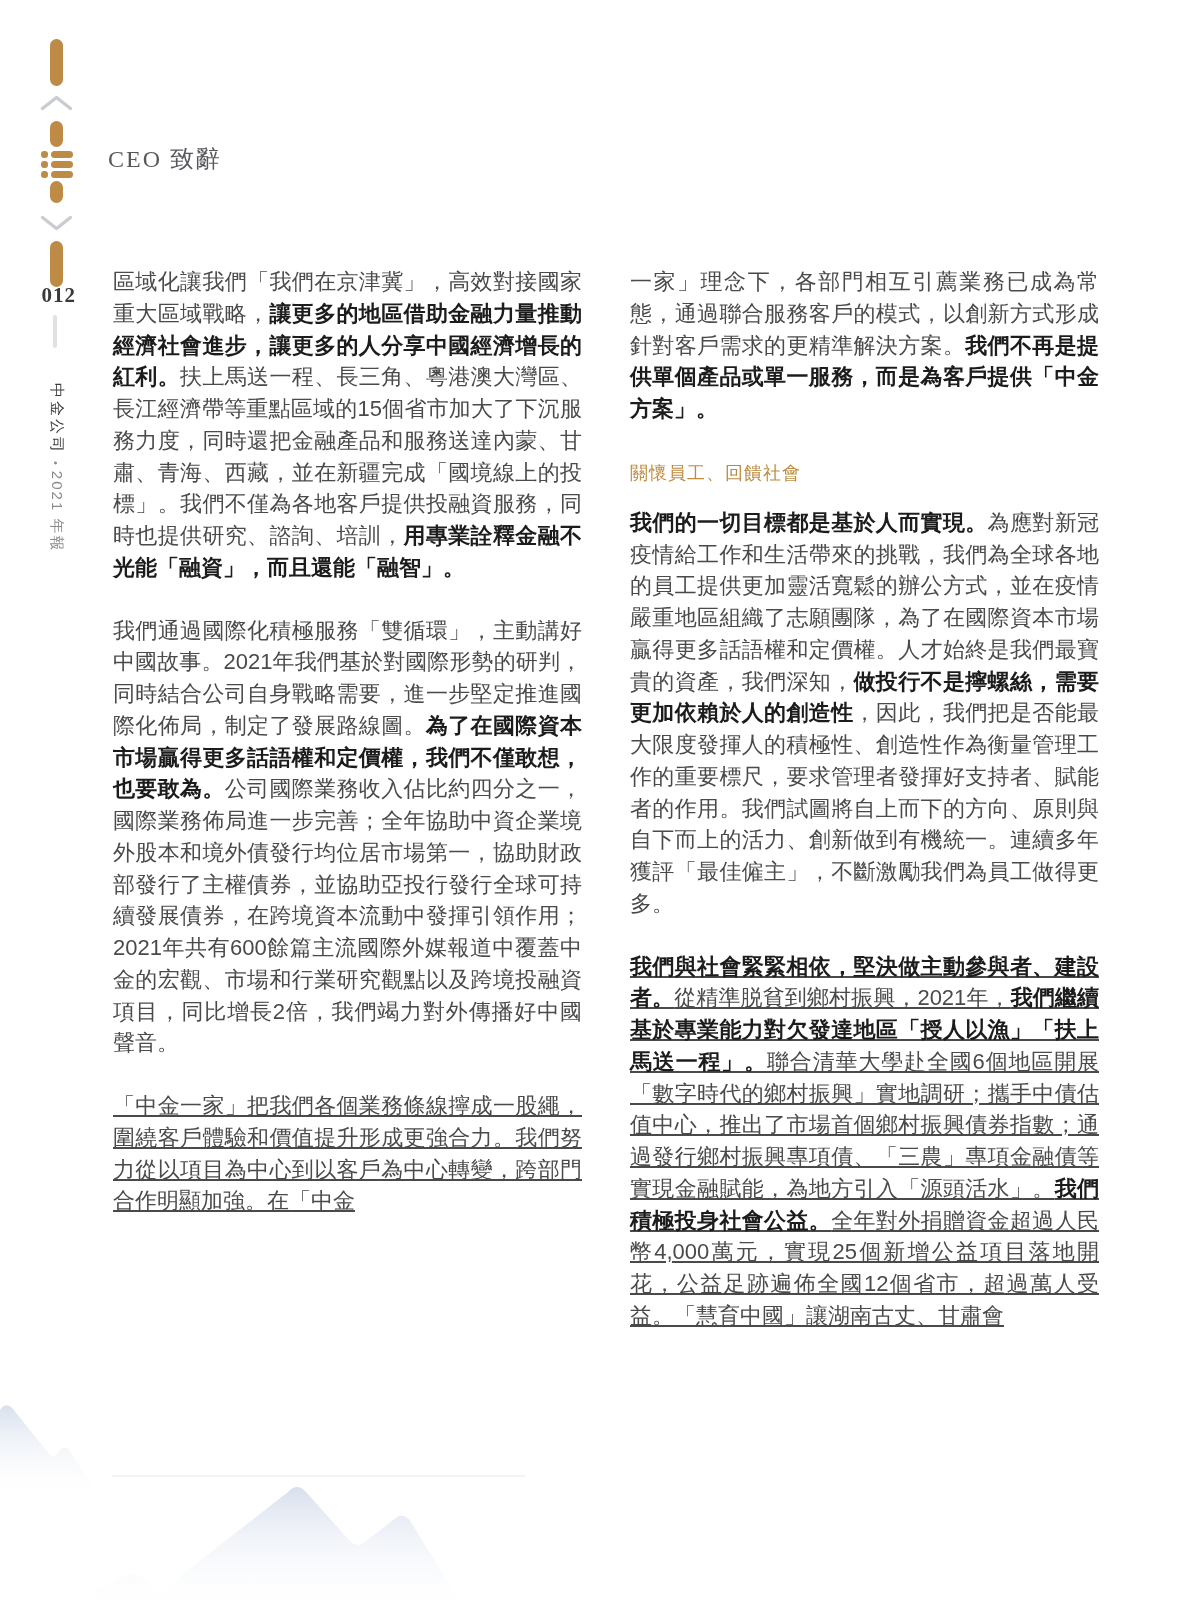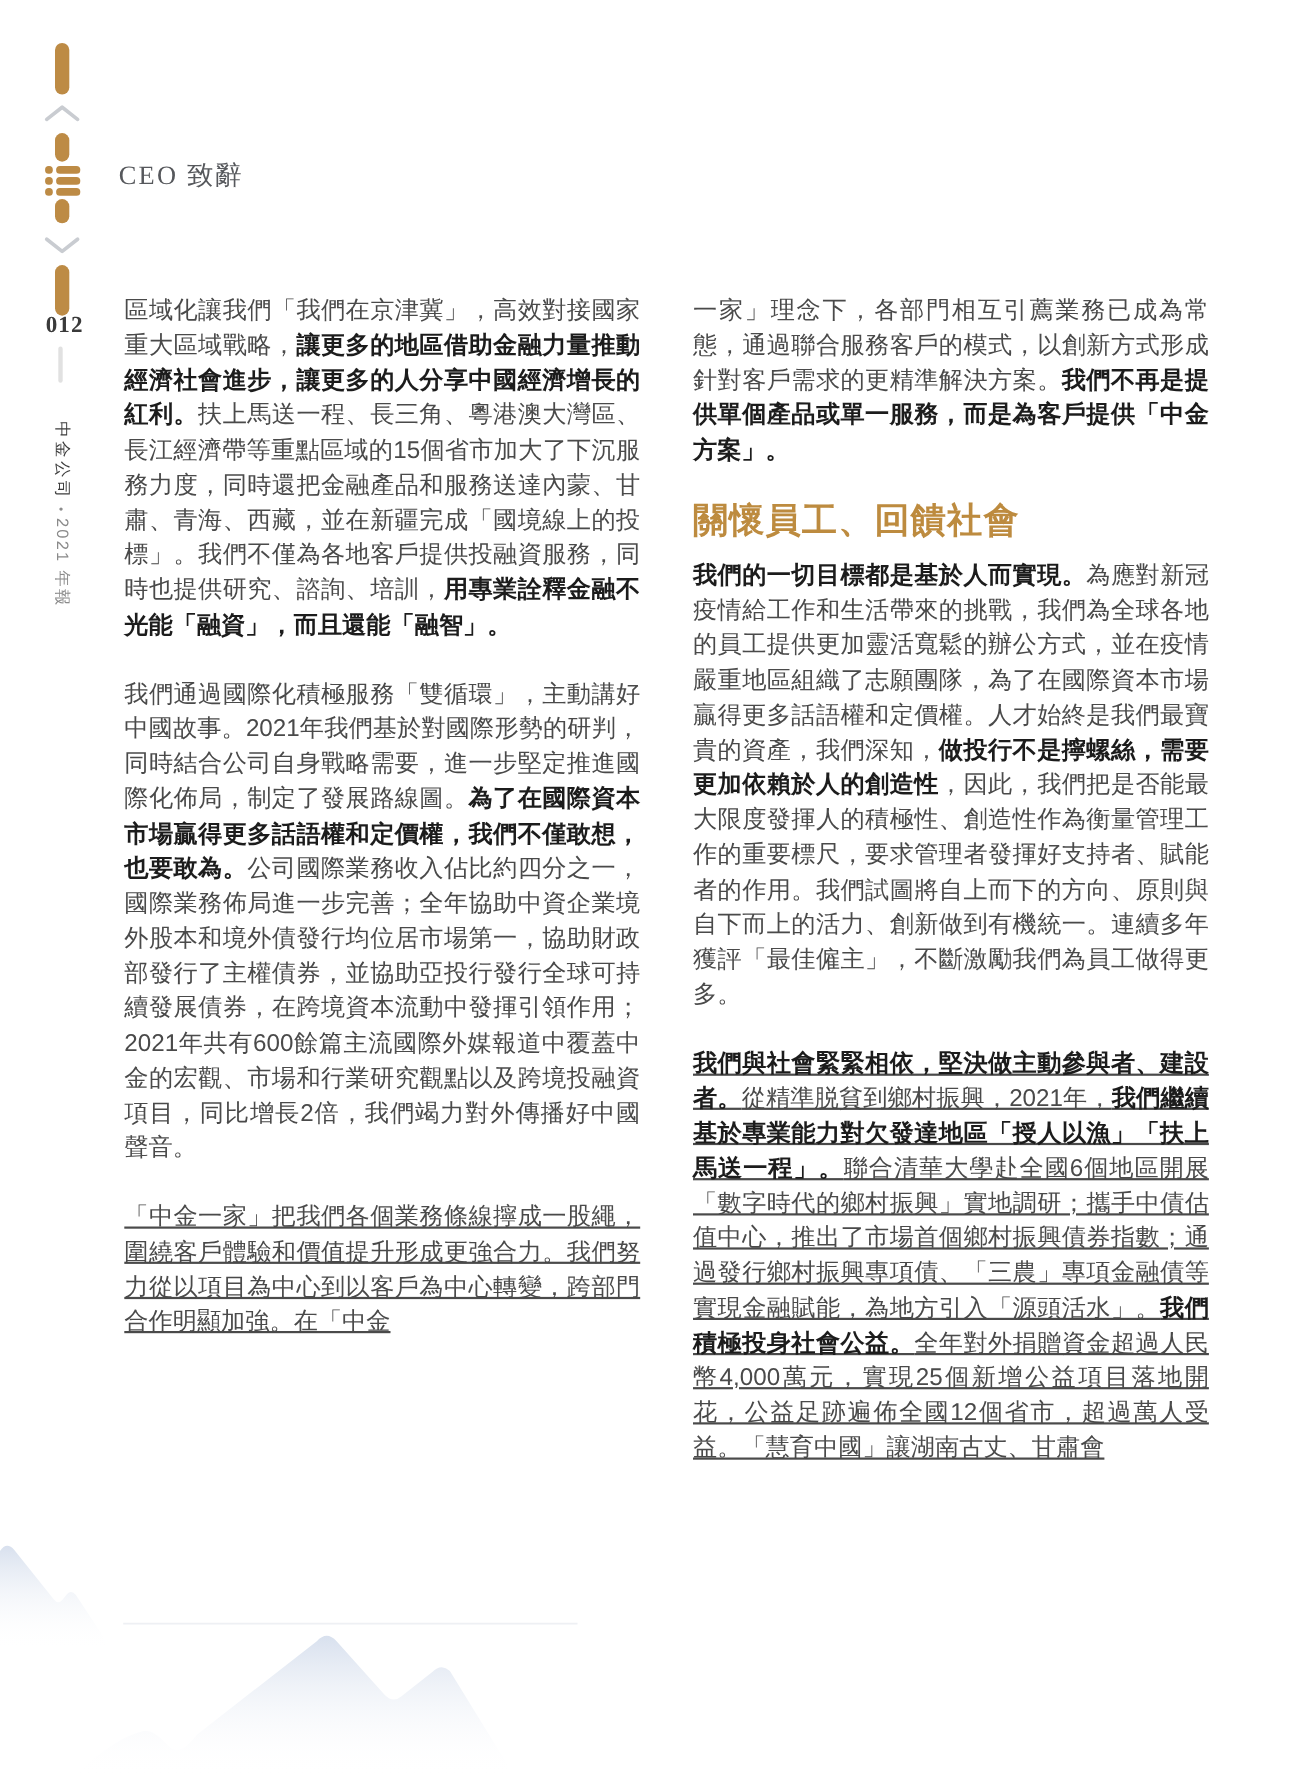--- a/index.html
+++ b/index.html
@@ -56,21 +56,21 @@
     text-align:justify;text-justify:inter-ideograph;
   }
   .col-left{left:113px;}
   .col-right{left:630px;}
   .para{margin:0 0 31px 0;}
   .para:last-child{margin-bottom:0;text-decoration:underline;}
   .seg{font-weight:400;}
   .seg.bold{font-weight:700;color:var(--bold-text,#1c1c1c);}
   .section-heading{
     margin:19px 0 17px 0;
-    font-size:32px;font-weight:700;
+    font-size:18px;font-weight:400;
     color:var(--heading-gold,#BD8B3F);
     line-height:34px;letter-spacing:1px;
   }
   
   .mountains{position:absolute;left:0;top:1380px;width:600px;height:235px;}
 </style>
 </head>
 <body>
 
 <div class="page">

